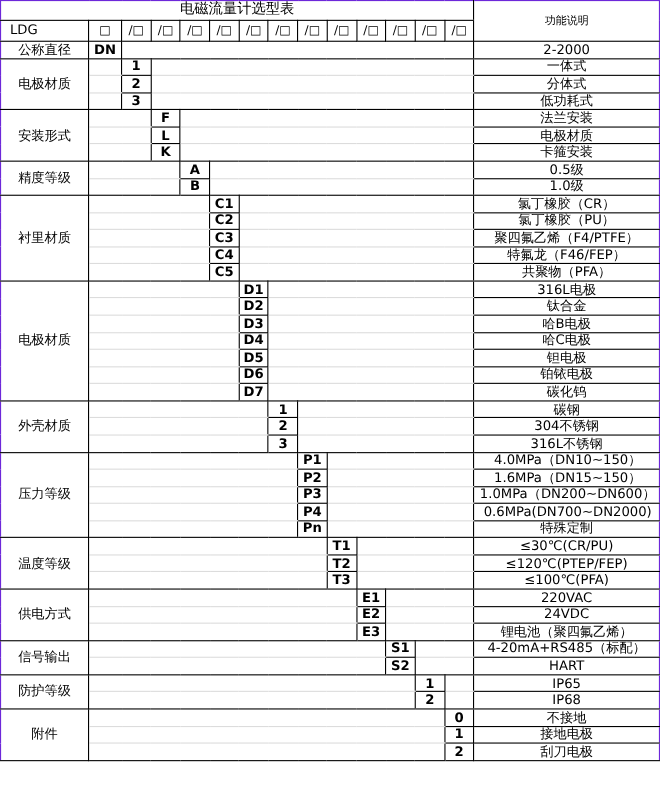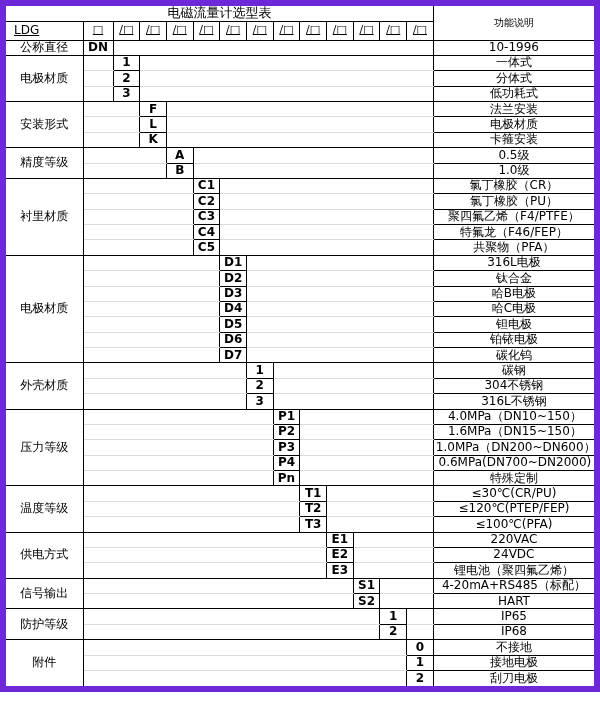--- a/index.html
+++ b/index.html
@@ -6,34 +6,34 @@
   html, body {
     margin: 0; padding: 0;
     width: 600px; height: 716px;
     background: #ffffff;
     font-family: "DejaVu Sans", "Liberation Sans", sans-serif;
   }
   table.sel {
     border-collapse: collapse;
     table-layout: fixed;
     width: 600px; height: 692px;
-    border: 6px solid #6d28d9;
+    border: 1px solid #6d28d9;
   }
   td {
     padding: 0;
     font-size: 12px;
     color: #000;
     text-align: center;
     vertical-align: middle;
     white-space: nowrap;
     overflow: hidden;
     line-height: 1.1;
   }
   tr.title-row { height: 18px; }
-  tr.model-row { height: 19px; text-decoration: underline; }
+  tr.model-row { height: 19px; }
   td.title {
     font-size: 13px;
     border-bottom: 1px solid #000;
   }
   td.func-head {
     font-size: 10px;
     border-left: 1px solid #000;
     border-bottom: 1px solid #000;
   }
   td.model-prefix {
@@ -110,21 +110,21 @@
         <td class="model-seg">/□</td>
         <td class="model-seg">/□</td>
         <td class="model-seg">/□</td>
         <td class="model-seg">/□</td>
       </tr>
 
   <tr class="data-row">
         <td class="g-label" rowspan="1">公称直径</td>
         <td class="code">DN</td>
         <td class="filler last" colspan="12"></td>
-        <td class="desc">10-1996</td>
+        <td class="desc">2-2000</td>
       </tr>
       <tr class="data-row">
         <td class="g-label" rowspan="3">电极材质</td>
         <td class="filler" colspan="1"></td>
         <td class="code">1</td>
         <td class="filler" colspan="11"></td>
         <td class="desc">一体式</td>
       </tr>
       <tr class="data-row">
         <td class="filler" colspan="1"></td>

